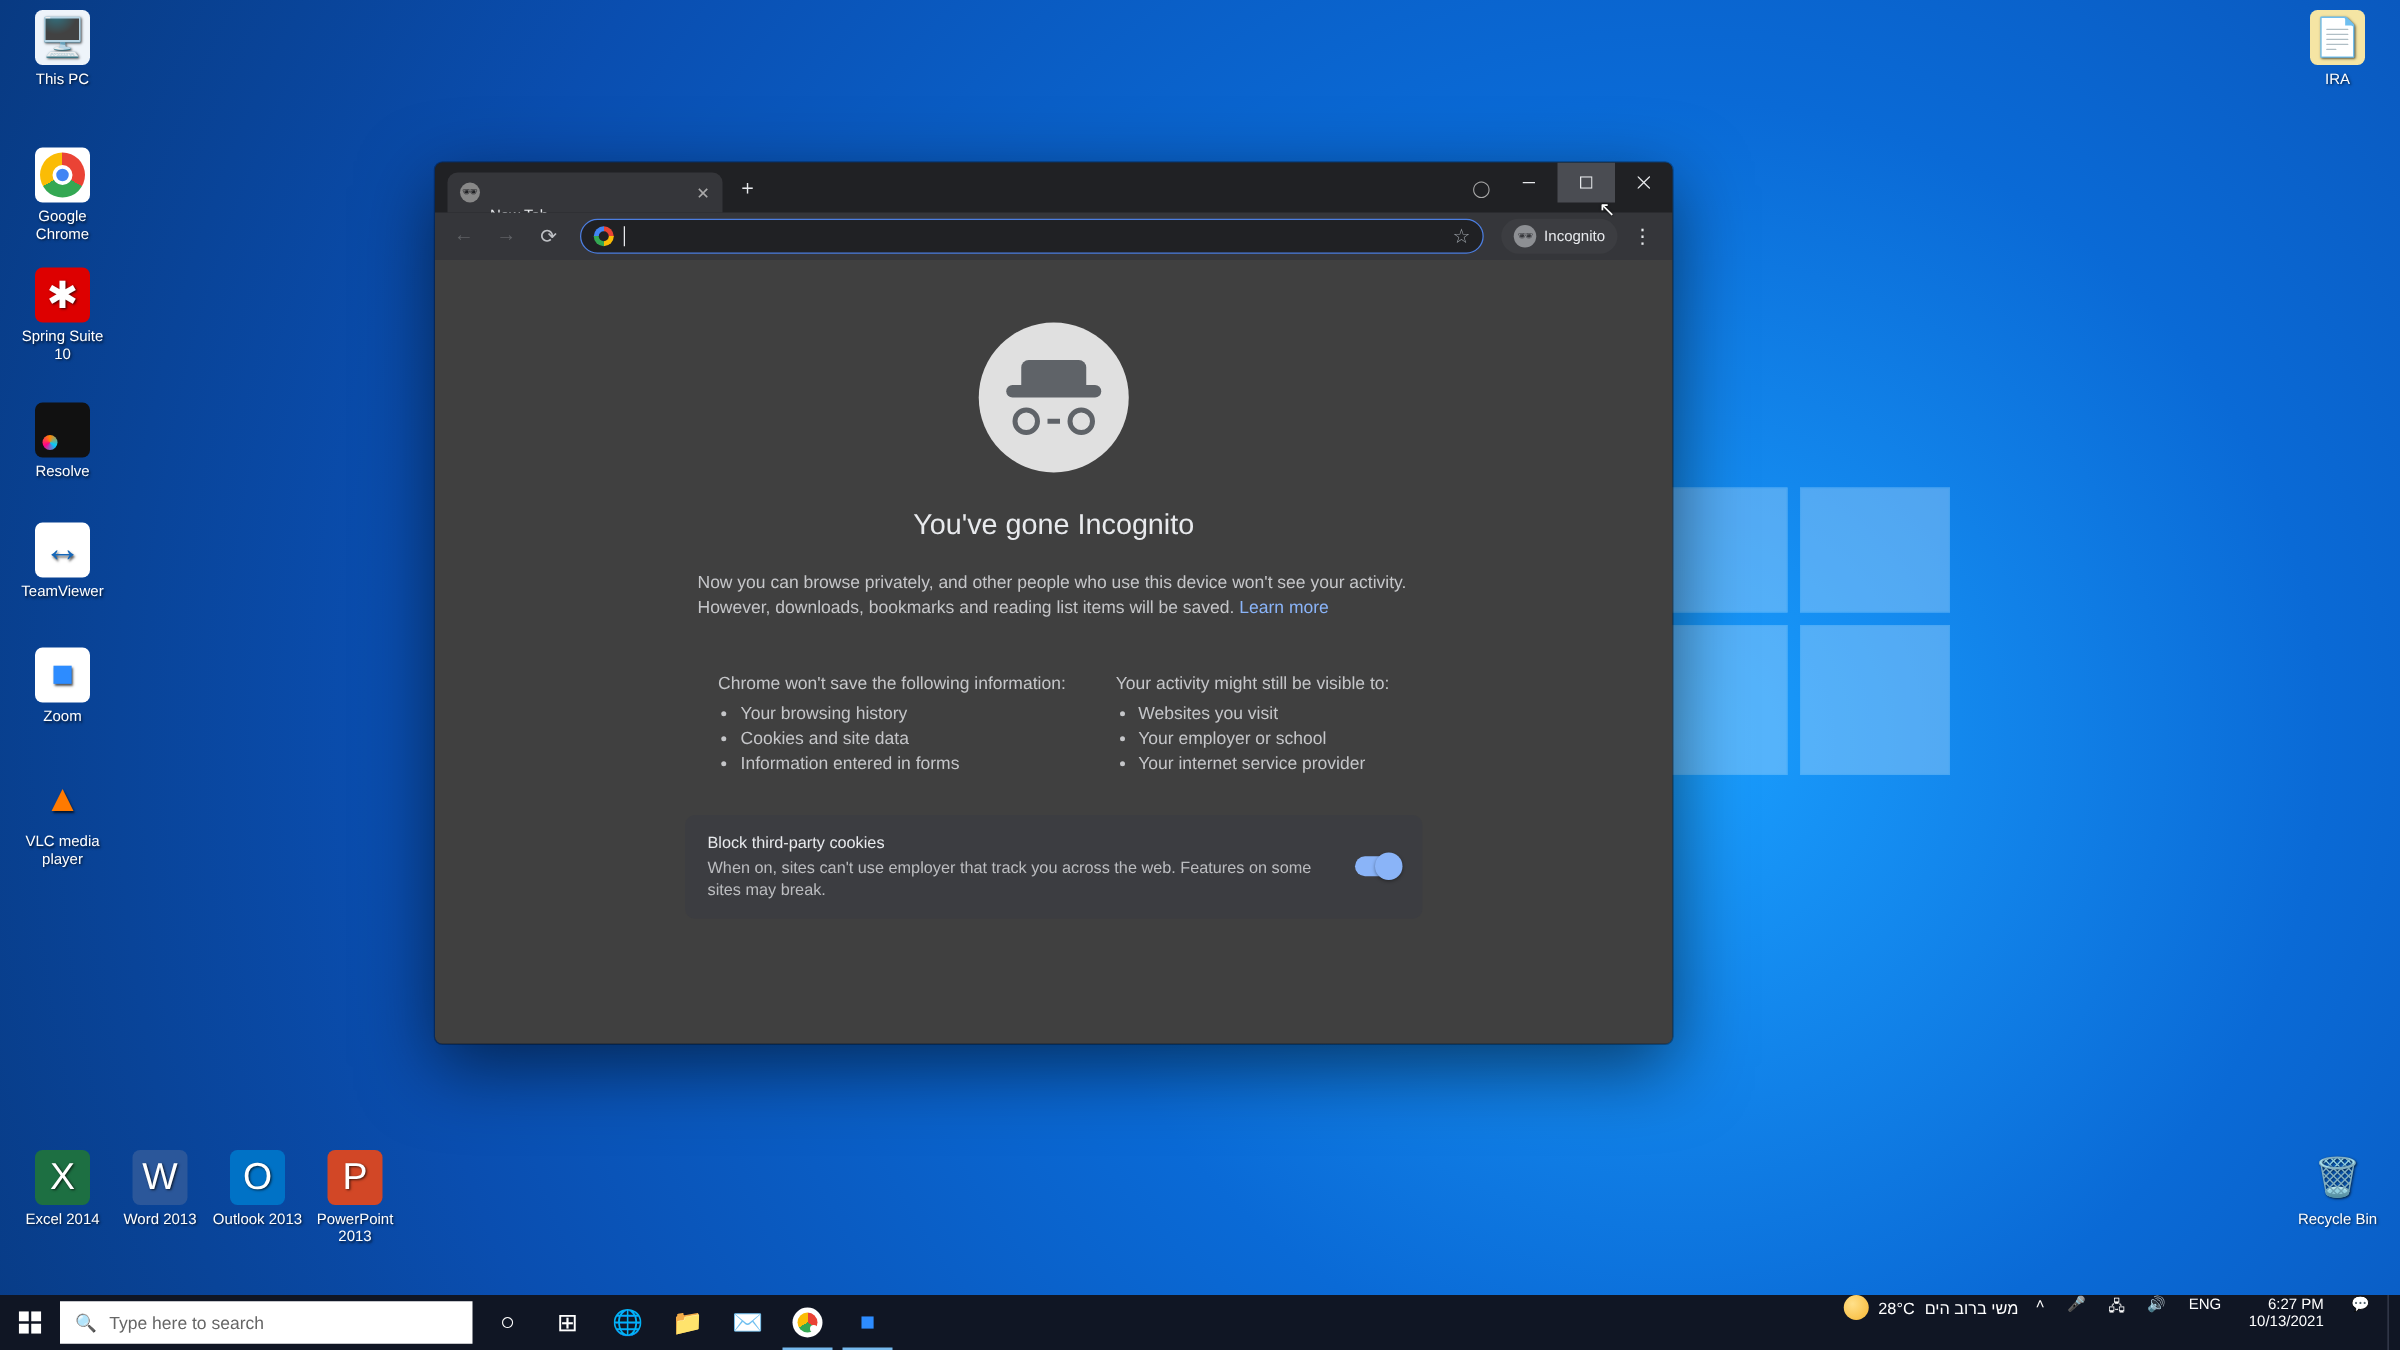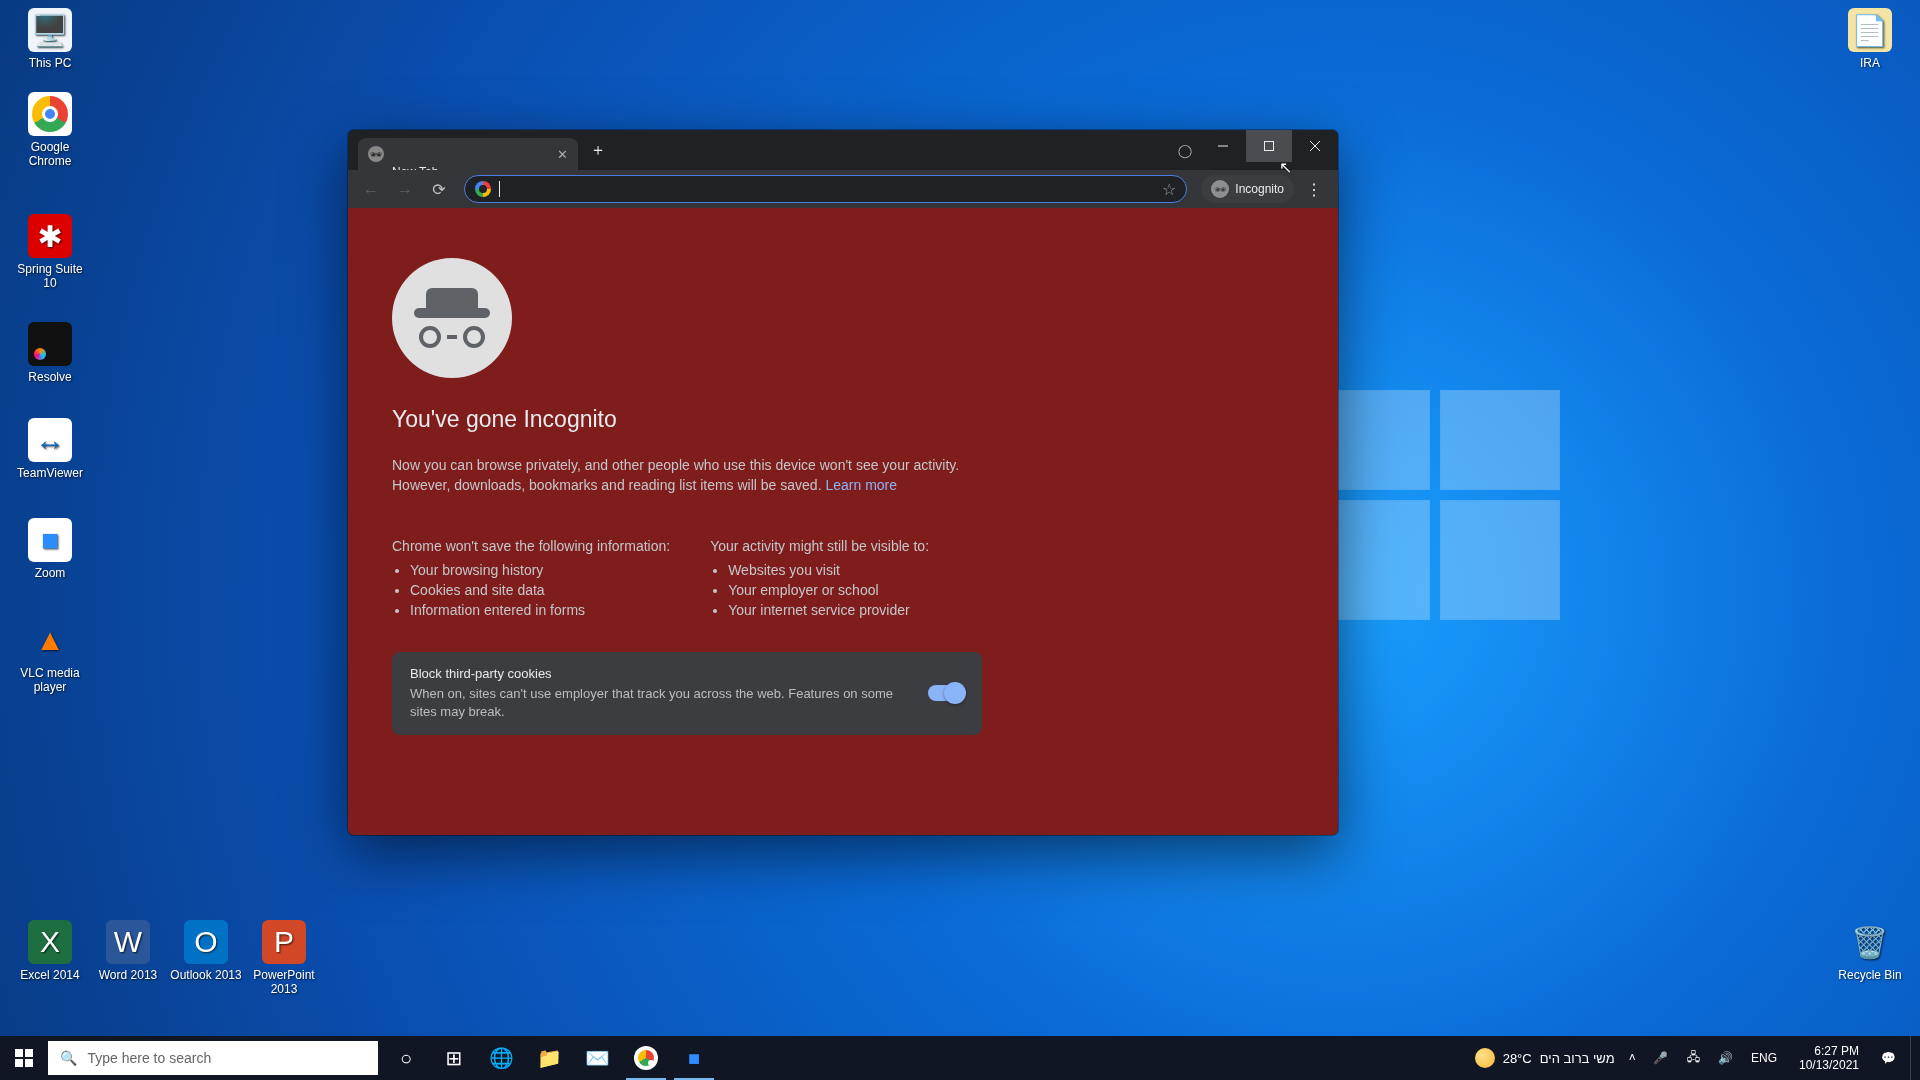--- a/index.html
+++ b/index.html
@@ -153,26 +153,25 @@
   margin-left: 4px;
 }
 .incog-ico {
   width:18px;height:18px;border-radius:50%;background:#8d8f93;
   display:flex;align-items:center;justify-content:center;color:#35363a;font-size:10px;
 }
 .menu-dots { color:#e8eaed; padding:0 8px; cursor:pointer; }
 
 .content {
   flex:1;
-  background:#7f1d1d;
+  background:#404040;
   overflow:auto;
   color:#e8eaed;
-  display:flex; flex-direction:column; align-items:flex-start;
+  display:flex; flex-direction:column; align-items:center;
   padding-top: 50px;
-  padding-left: 44px;
 }
 .big-incog {
   width:120px; height:120px; border-radius:50%;
   background:#e0e0e0;
   display:flex;flex-direction:column;align-items:center;justify-content:center;
   gap:4px;
 }
 .hat {
   width:52px;height:24px;background:#5f6368;border-radius:6px 6px 0 0;position:relative;
 }
@@ -221,21 +220,21 @@
   width:330px; height:34px;
   background:#fff;
   display:flex; align-items:center;
   padding:0 12px; gap:10px;
   color:#666; font-size:14px;
 }
 .tb-mid { display:flex; align-items:center; height:100%; margin-left:4px; }
 .tb-item { width:48px; height:100%; display:flex;align-items:center;justify-content:center; cursor:pointer; font-size:20px; position:relative;}
 .tb-item.active::after{content:'';position:absolute;left:4px;right:4px;bottom:0;height:2px;background:#76b9ed;}
 .tb-spacer { flex:1; }
-.tb-right { display:flex; align-items:center; height:100%; gap:10px; padding-right:4px; font-size:12px; }
+.tb-right { display:flex; align-items:flex-start; height:100%; gap:10px; padding-right:4px; font-size:12px; }
 .tray-icon { cursor:pointer; padding:0 4px; }
 .clock { text-align:right; line-height:1.2; font-size:12px; padding: 0 8px; }
 .show-desktop { width:6px; height:100%; border-left:1px solid #3a4052; }
 
 .weather { display:flex; align-items:center; gap:8px; font-size:13px; }
 .weather-icon { width:20px;height:20px;border-radius:50%;background:radial-gradient(circle at 35% 35%,#ffe08a,#f7b733);}
 </style>
 </head>
 <body>
 
@@ -245,21 +244,21 @@
     <div class="tl"></div>
       <div class="tr"></div>
       <div class="bl"></div>
       <div class="br"></div>
   </div>
 
   <div class="dicon" style="left:12px; top:8px;">
     <div class="ico ico-pc">🖥️</div>
     <div>This PC</div>
   </div>
-  <div class="dicon" style="left:12px; top:92px;">
+  <div class="dicon" style="left:12px; top:118px;">
     <div class="ico ico-chrome"></div>
     <div>Google Chrome</div>
   </div>
   <div class="dicon" style="left:12px; top:214px;">
     <div class="ico ico-spring">✱</div>
     <div>Spring Suite 10</div>
   </div>
   <div class="dicon" style="left:12px; top:322px;">
     <div class="ico ico-resolve"></div>
     <div>Resolve</div>

